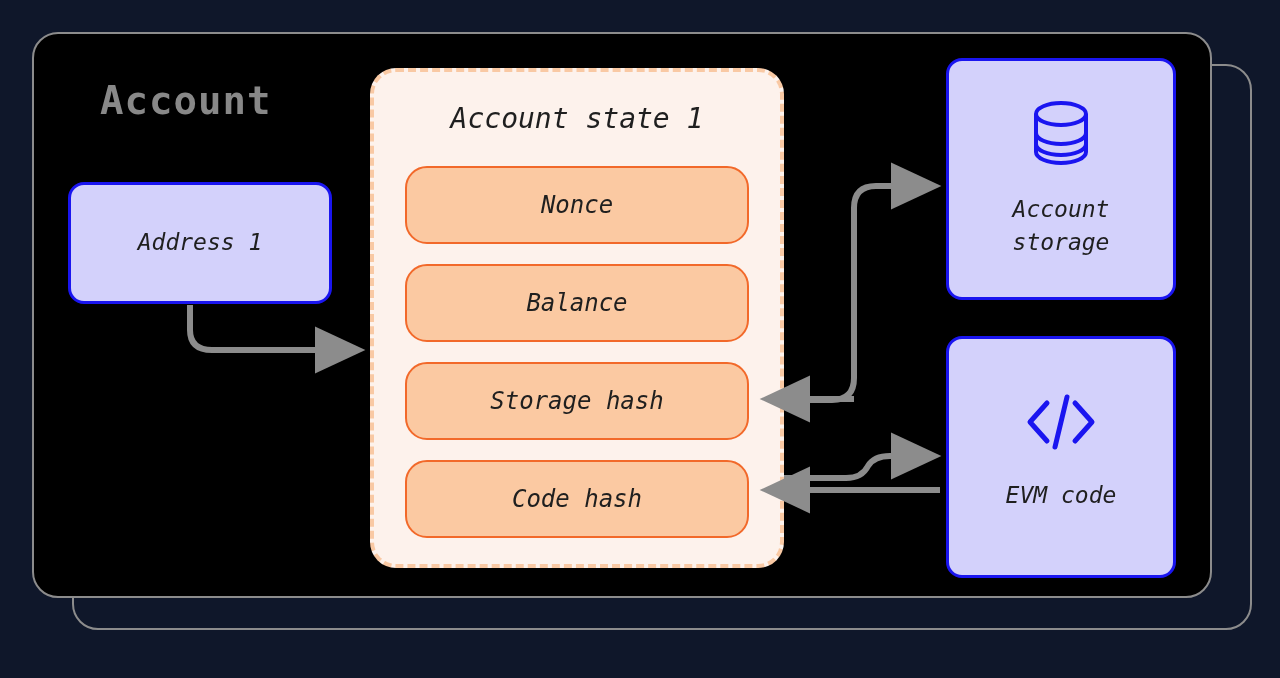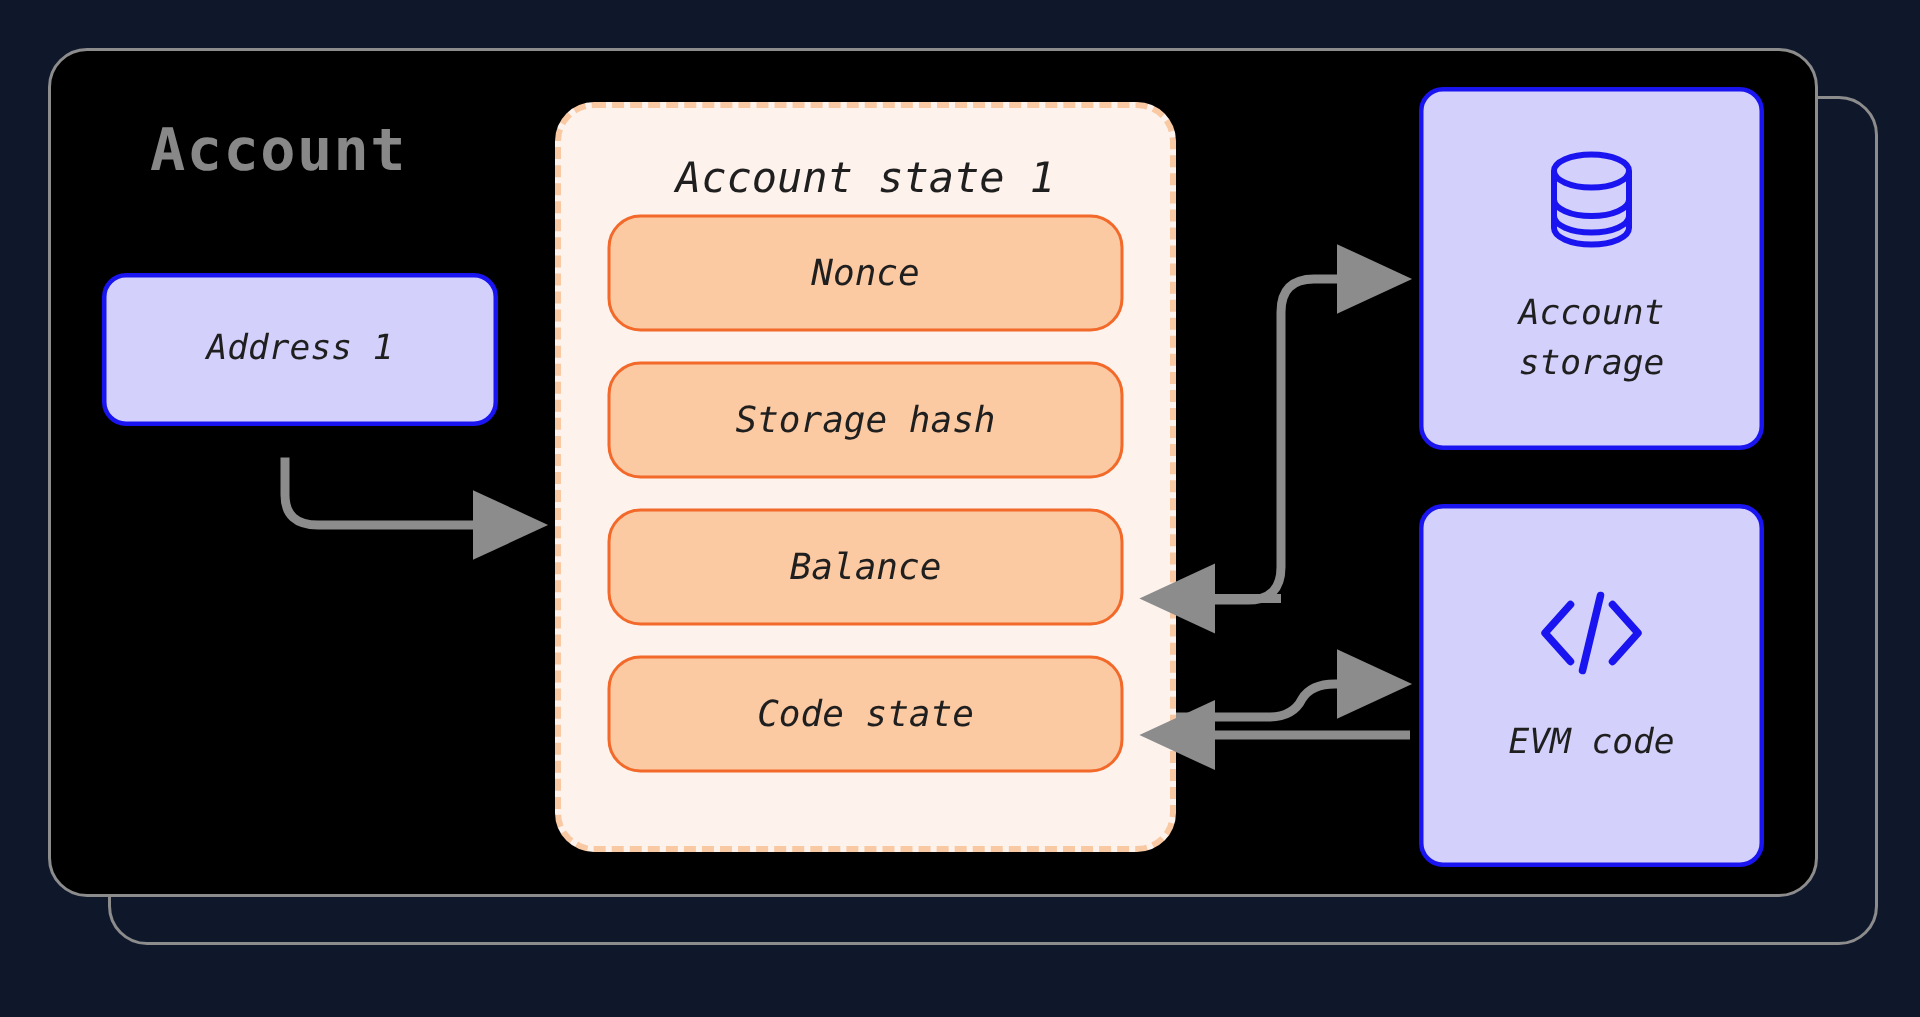--- a/index.html
+++ b/index.html
@@ -68,21 +68,21 @@
     color: #1f1f1f;
     font-style: italic;
     font-size: 23px;
     line-height: 1.45;
     text-align: center;
   }
   #address-box {
     left: 68px;
     top: 182px;
     width: 264px;
-    height: 102px;
+    height: 122px;
     justify-content: center;
   }
   #account-storage-box {
     left: 946px;
     top: 58px;
     width: 230px;
     height: 242px;
     justify-content: flex-start;
     padding-top: 38px;
   }
@@ -114,21 +114,21 @@
     z-index: 5;
     display: flex;
     flex-direction: column;
     align-items: center;
     padding-top: 16px;
   }
   .panel-title {
     font-size: 28px;
     font-style: italic;
     color: #1f1f1f;
-    margin: 14px 0 8px 0;
+    margin: 14px 0 31px 0;
     white-space: nowrap;
   }
   .field-list {
     width: 100%;
     display: flex;
     flex-direction: column;
     align-items: center;
     gap: 20px;
   }
   .field-pill {
@@ -172,27 +172,27 @@
     <span class="box-label">Address 1</span>
   </div>
 
   <div id="account-state-panel">
     <div class="panel-title">Account state 1</div>
     <div class="field-list">
       <div class="field-pill">
         <span>Nonce</span>
       </div>
       <div class="field-pill">
+        <span>Balance</span>
+      </div>
+      <div class="field-pill">
         <span>Storage hash</span>
       </div>
       <div class="field-pill">
-        <span>Balance</span>
-      </div>
-      <div class="field-pill">
-        <span>Code state</span>
+        <span>Code hash</span>
       </div>
     </div>
   </div>
 
   <div class="blue-box" id="account-storage-box">
     <span class="box-icon">
       <svg width="60" height="68" viewBox="0 0 60 68">
         <ellipse cx="30" cy="15" rx="25" ry="11" fill="none" stroke="#1a15f0" stroke-width="4"></ellipse>
         <path d="M5 15 V53 A25 11 0 0 0 55 53 V15" fill="none" stroke="#1a15f0" stroke-width="4"></path>
         <path d="M5 34 A25 11 0 0 0 55 34" fill="none" stroke="#1a15f0" stroke-width="4"></path>

